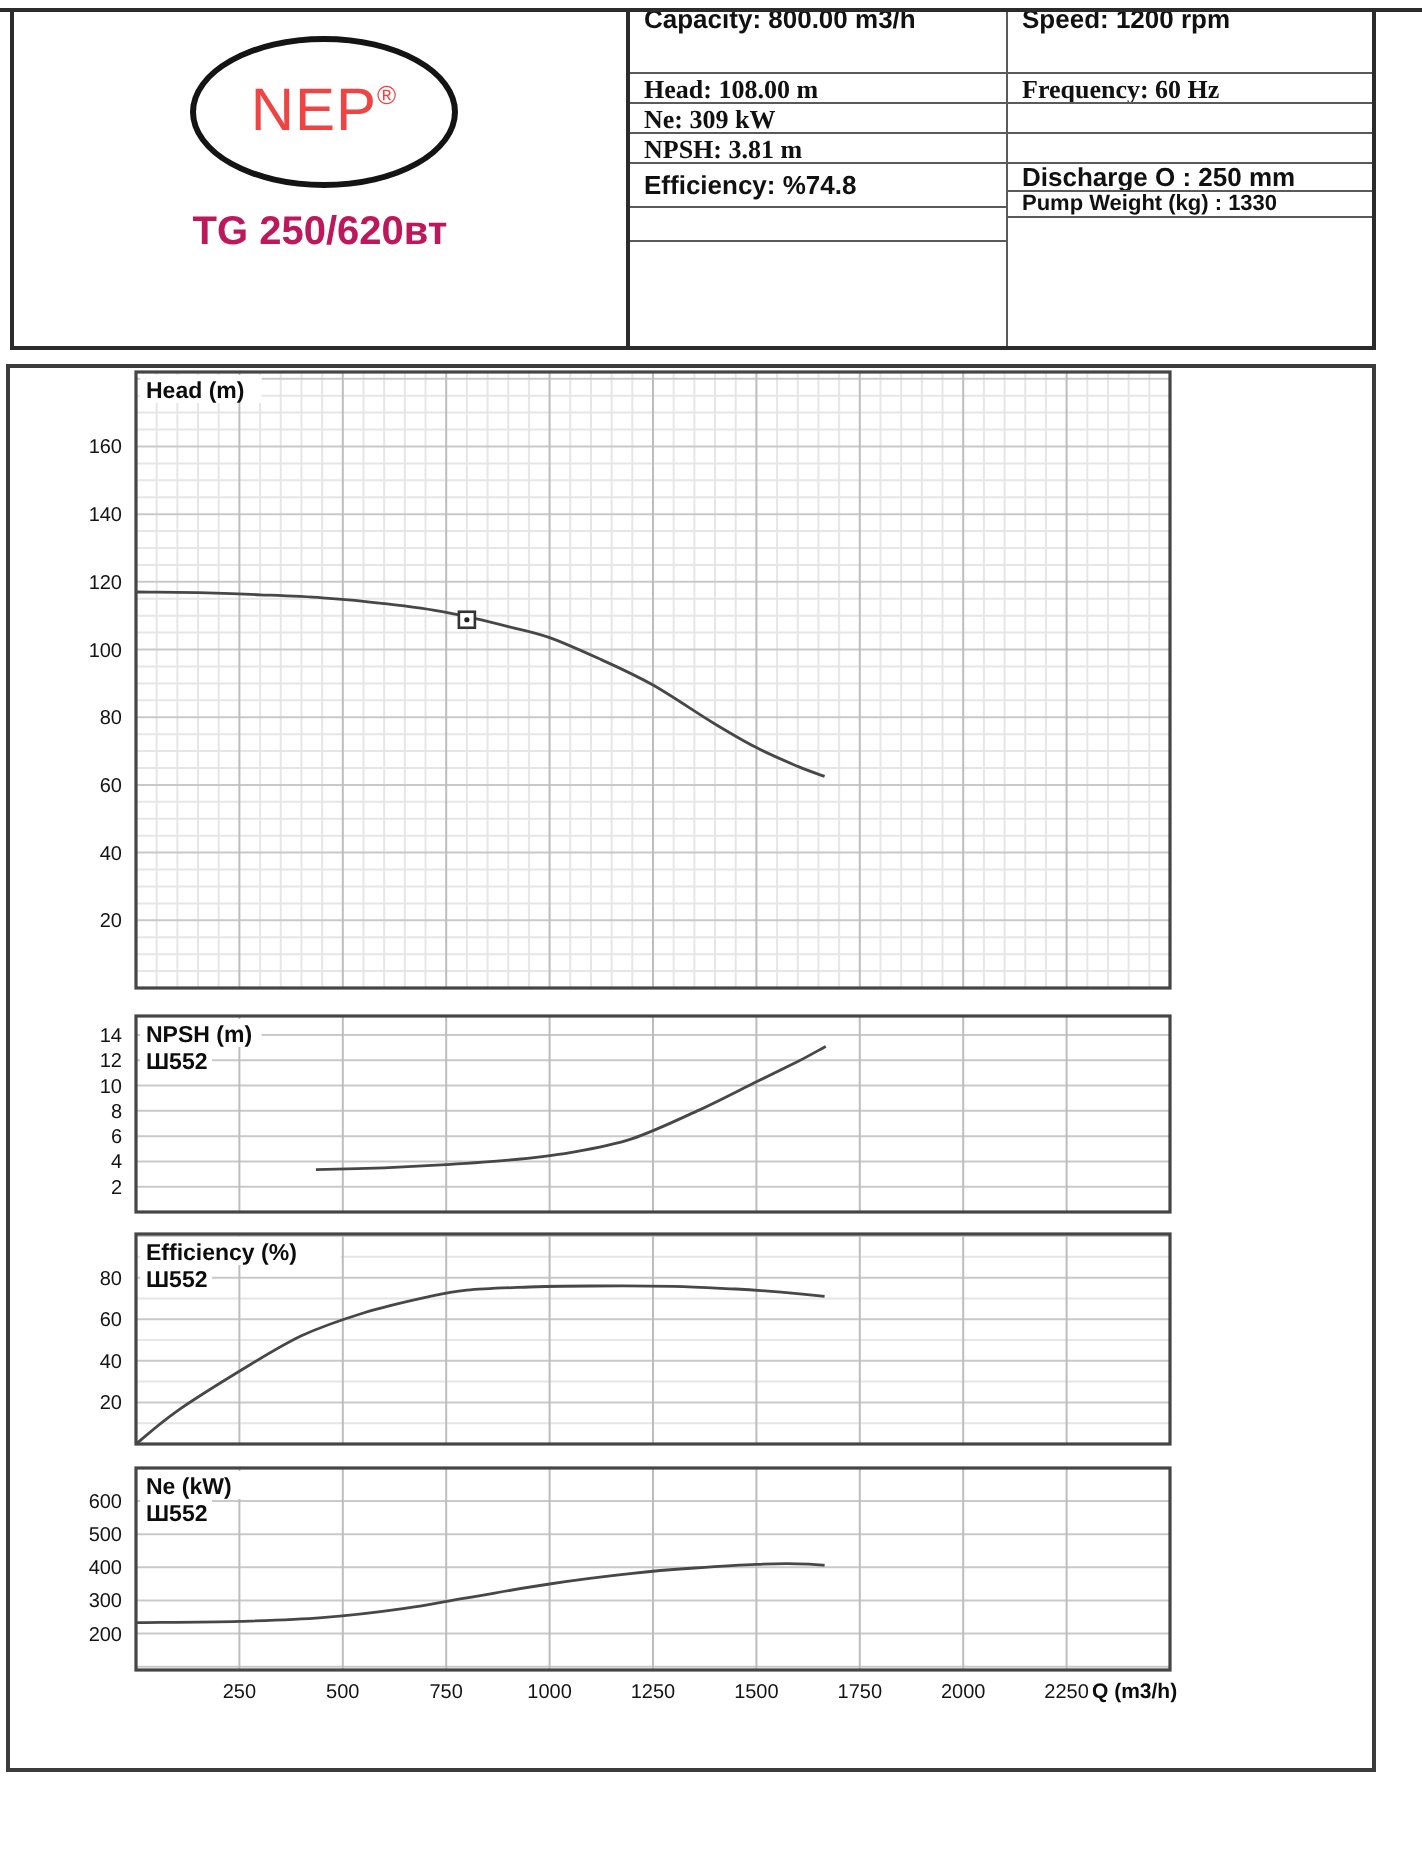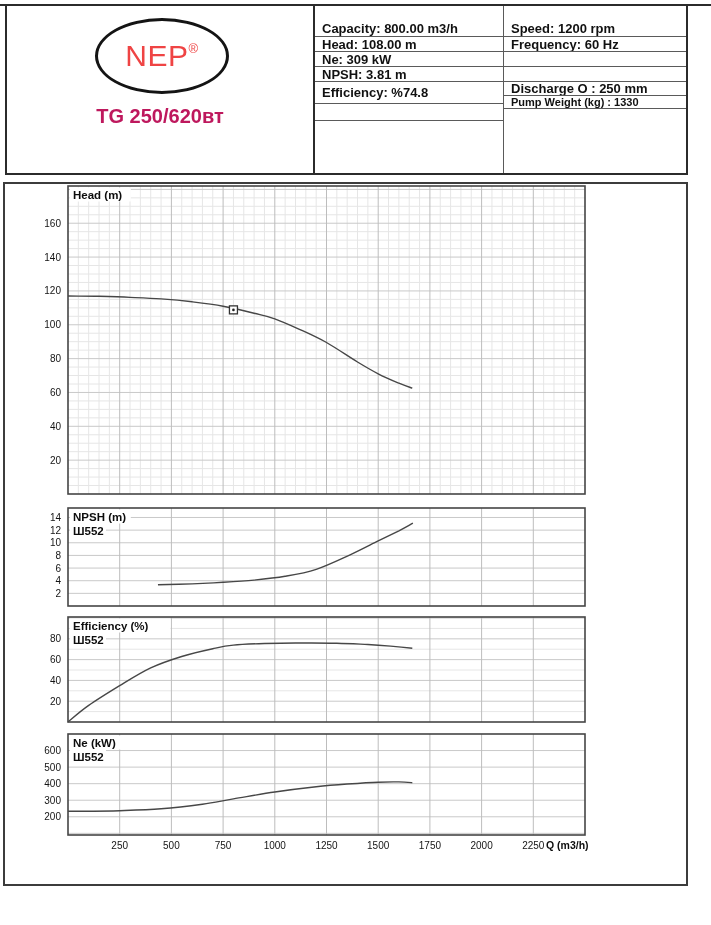--- a/index.html
+++ b/index.html
@@ -15,22 +15,22 @@
   .brand{font-size:30px;color:#ef4444;letter-spacing:.5px;}
   .brand sup{font-size:13px;position:relative;top:-2px;}
   .model{position:absolute;top:99px;width:100%;text-align:center;font-size:20px;
         font-weight:bold;color:#be185d;}
   .spec-col{box-sizing:border-box;display:flex;flex-direction:column;}
   .spec-left{width:189px;border-right:1px solid #5a5a5a;}
   .spec-right{flex:1;}
   .spec-row{box-sizing:border-box;border-bottom:1px solid #5a5a5a;display:flex;
         align-items:center;padding-left:7px;font-weight:bold;font-size:13px;
         line-height:1;white-space:nowrap;overflow:hidden;}
-  .spec-row.tall{height:31px;align-items:flex-end;padding-bottom:1px;}
-  .spec-row.h15{height:15px;}
+  .spec-row.tall{height:31px;align-items:flex-end;padding-bottom:20px;}
+  .spec-row.h15{height:15px;font-family:Liberation Serif, serif;}
   .spec-row.h22{height:22px;}
   .spec-row.h17{height:17px;}
   .spec-row.h14{height:14px;}
   .spec-row.h13{height:13px;font-size:11px;}
   .spec-row.filler{flex:1;border-bottom:none;}
   .charts-box{position:absolute;left:3px;top:182px;width:685px;height:704px;
         border:2px solid #3c3c3c;box-sizing:border-box;background:#fff;}
   .chart{position:absolute;left:0;}
   .tick{font:10px "Liberation Sans",sans-serif;fill:#141414;}
   .ctitle{font:bold 11.5px "Liberation Sans",sans-serif;fill:#0d0d0d;}

